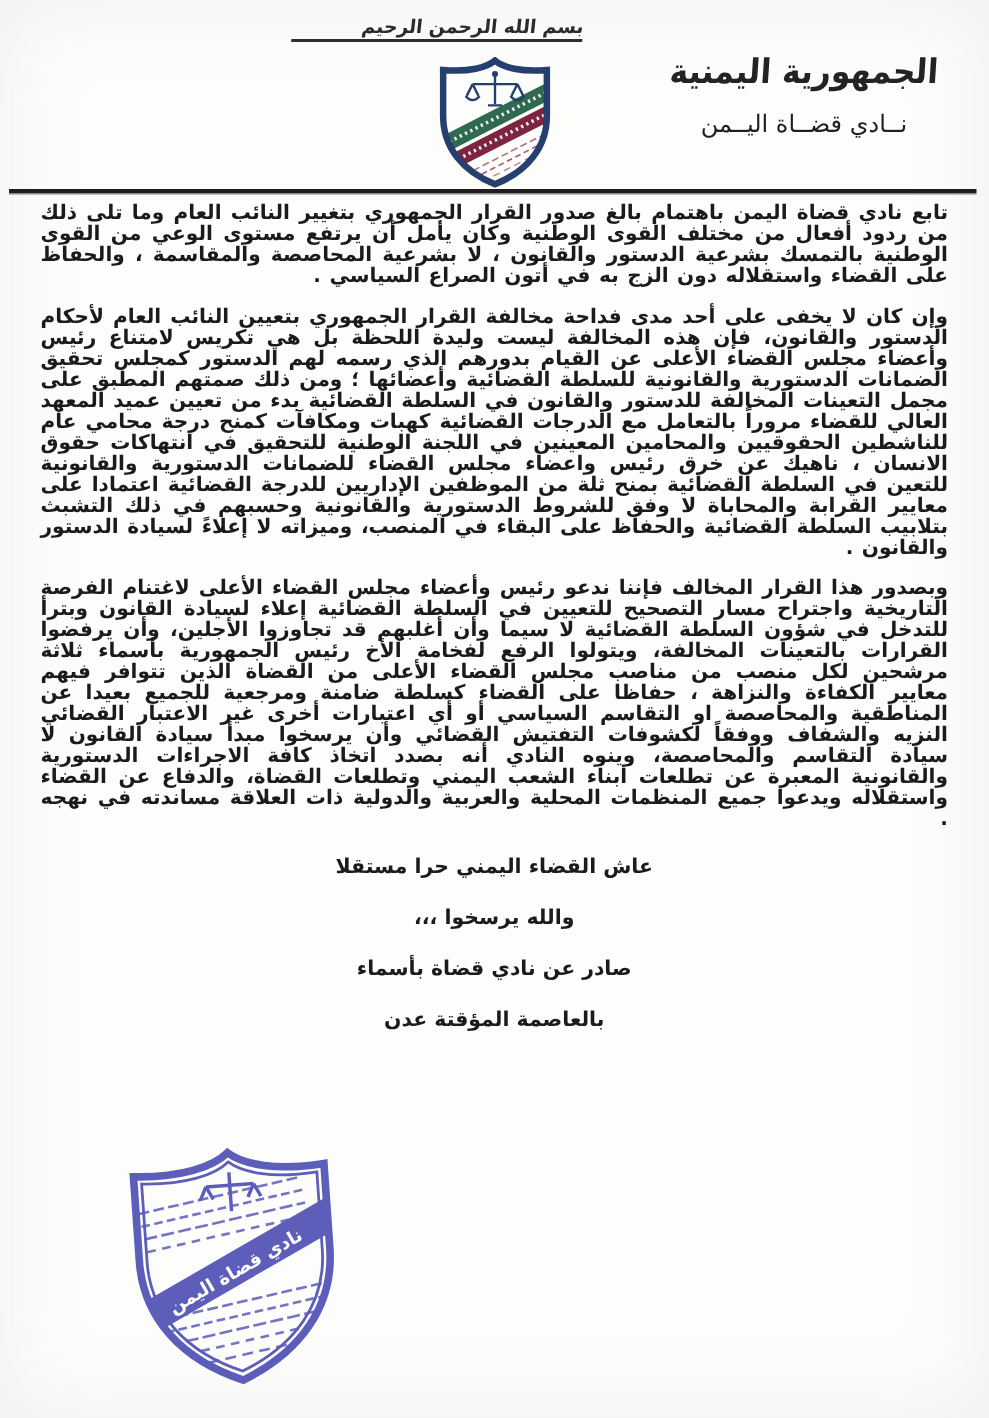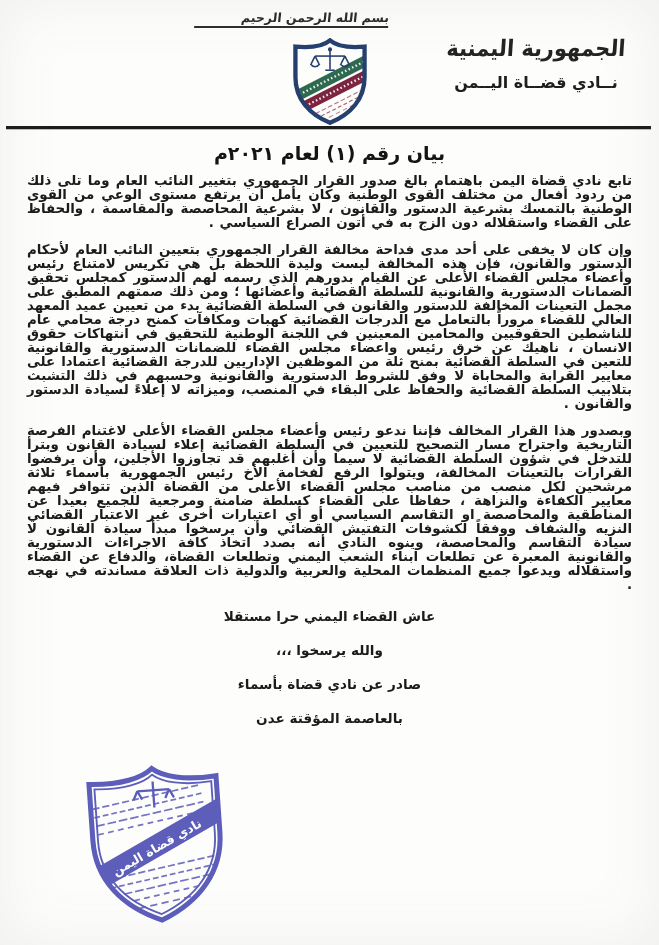--- a/index.html
+++ b/index.html
@@ -33,21 +33,21 @@
   .header-right {
     position: absolute; top: 36px; right: 18px;
     width: 210px; text-align: center;
   }
   .republic {
     font-size: 21px; font-weight: 800; color: #232323;
     transform: scaleY(1.08) skewX(-4deg);
     letter-spacing: -0.5px; white-space: nowrap;
   }
   .club-name {
-    margin-top: 13px; font-size: 16px; font-weight: bold;
+    margin-top: 13px; font-size: 16px; font-weight: normal;
     color: #1e1e1e; letter-spacing: 1.5px; white-space: nowrap;
   }
   .divider {
     position: absolute; top: 126px; left: 6px; right: 8px;
     border-top: 3px solid #1d1d1d;
     box-shadow: 0 1px 0 rgba(0,0,0,0.25);
   }
 
   
   .doc-title {
@@ -130,21 +130,20 @@
     </div>
 
     <div class="header-right">
       <div class="republic">الجمهورية اليمنية</div>
       <div class="club-name">نــادي قضــاة اليــمن</div>
     </div>
   </div>
 
   <div class="divider"></div>
 
-  <div class="doc-title">بيان رقم (١) لعام ٢٠٢١م</div>
 
   <div class="body-text">
     <p>تابع نادي قضاة اليمن باهتمام بالغ صدور القرار الجمهوري بتغيير النائب العام وما تلى ذلك من ردود أفعال من مختلف القوى الوطنية وكان يأمل أن يرتفع مستوى الوعي من القوى الوطنية بالتمسك بشرعية الدستور والقانون ، لا بشرعية المحاصصة والمقاسمة ، والحفاظ على القضاء واستقلاله دون الزج به في أتون الصراع السياسي .</p>
     <p>وإن كان لا يخفى على أحد مدى فداحة مخالفة القرار الجمهوري بتعيين النائب العام لأحكام الدستور والقانون، فإن هذه المخالفة ليست وليدة اللحظة بل هي تكريس لامتناع رئيس وأعضاء مجلس القضاء الأعلى عن القيام بدورهم الذي رسمه لهم الدستور كمجلس تحقيق الضمانات الدستورية والقانونية للسلطة القضائية وأعضائها ؛ ومن ذلك صمتهم المطبق على مجمل التعينات المخالفة للدستور والقانون في السلطة القضائية بدء من تعيين عميد المعهد العالي للقضاء مروراً بالتعامل مع الدرجات القضائية كهبات ومكافآت كمنح درجة محامي عام للناشطين الحقوقيين والمحامين المعينين في اللجنة الوطنية للتحقيق في انتهاكات حقوق الانسان ، ناهيك عن خرق رئيس واعضاء مجلس القضاء للضمانات الدستورية والقانونية للتعين في السلطة القضائية بمنح ثلة من الموظفين الإداريين للدرجة القضائية اعتمادا على معايير القرابة والمحاباة لا وفق للشروط الدستورية والقانونية وحسبهم في ذلك التشبث بتلابيب السلطة القضائية والحفاظ على البقاء في المنصب، وميزاته لا إعلاءً لسيادة الدستور والقانون .</p>
     <p>وبصدور هذا القرار المخالف فإننا ندعو رئيس وأعضاء مجلس القضاء الأعلى لاغتنام الفرصة التاريخية واجتراح مسار التصحيح للتعيين في السلطة القضائية إعلاء لسيادة القانون وبترأ للتدخل في شؤون السلطة القضائية لا سيما وأن أغلبهم قد تجاوزوا الأجلين، وأن يرفضوا القرارات بالتعينات المخالفة، ويتولوا الرفع لفخامة الأخ رئيس الجمهورية بأسماء ثلاثة مرشحين لكل منصب من مناصب مجلس القضاء الأعلى من القضاة الذين تتوافر فيهم معايير الكفاءة والنزاهة ، حفاظا على القضاء كسلطة ضامنة ومرجعية للجميع بعيدا عن المناطقية والمحاصصة او التقاسم السياسي أو أي اعتبارات أخرى غير الاعتبار القضائي النزيه والشفاف ووفقاً لكشوفات التفتيش القضائي وأن يرسخوا مبدأ سيادة القانون لا سيادة التقاسم والمحاصصة، وينوه النادي أنه بصدد اتخاذ كافة الاجراءات الدستورية والقانونية المعبرة عن تطلعات ابناء الشعب اليمني وتطلعات القضاة، والدفاع عن القضاء واستقلاله ويدعوا جميع المنظمات المحلية والعربية والدولية ذات العلاقة مساندته في نهجه .</p>
   </div>
 
   <div class="closing">
     <div>عاش القضاء اليمني حرا مستقلا</div>
     <div>والله يرسخوا ،،،</div>

